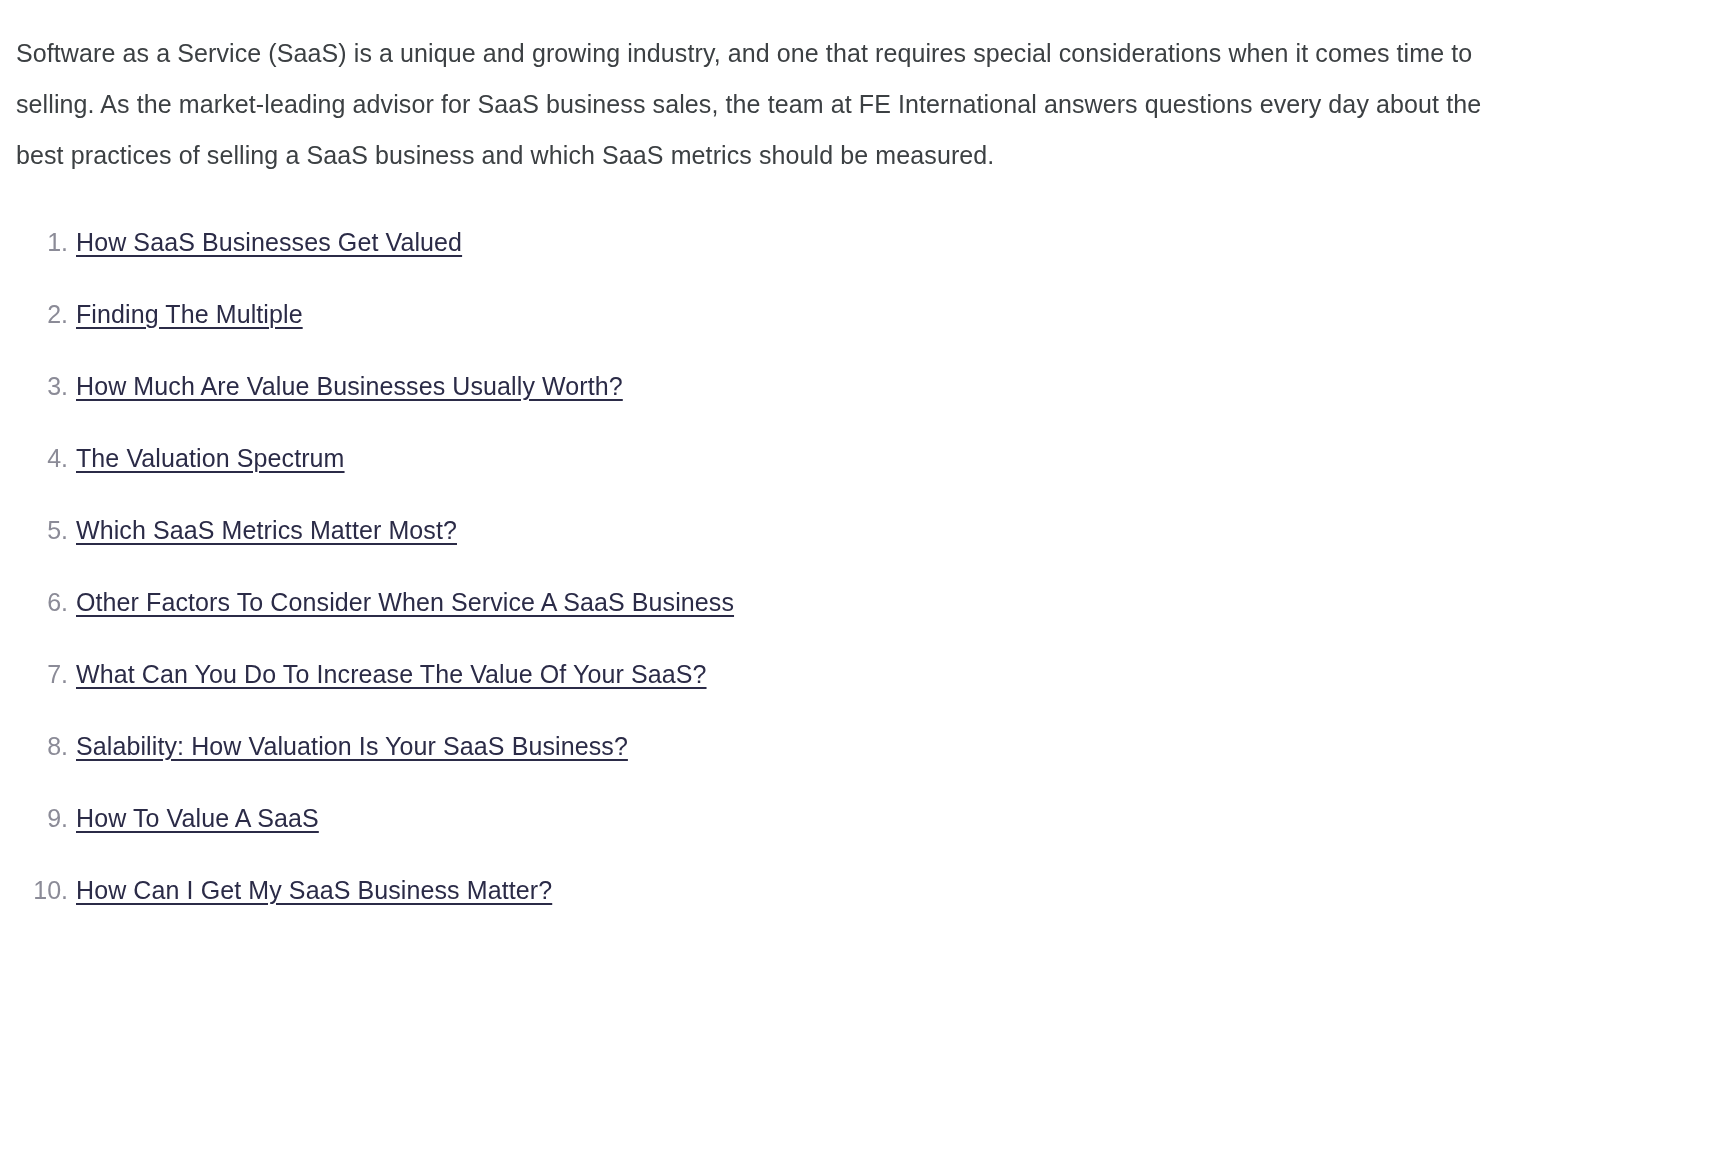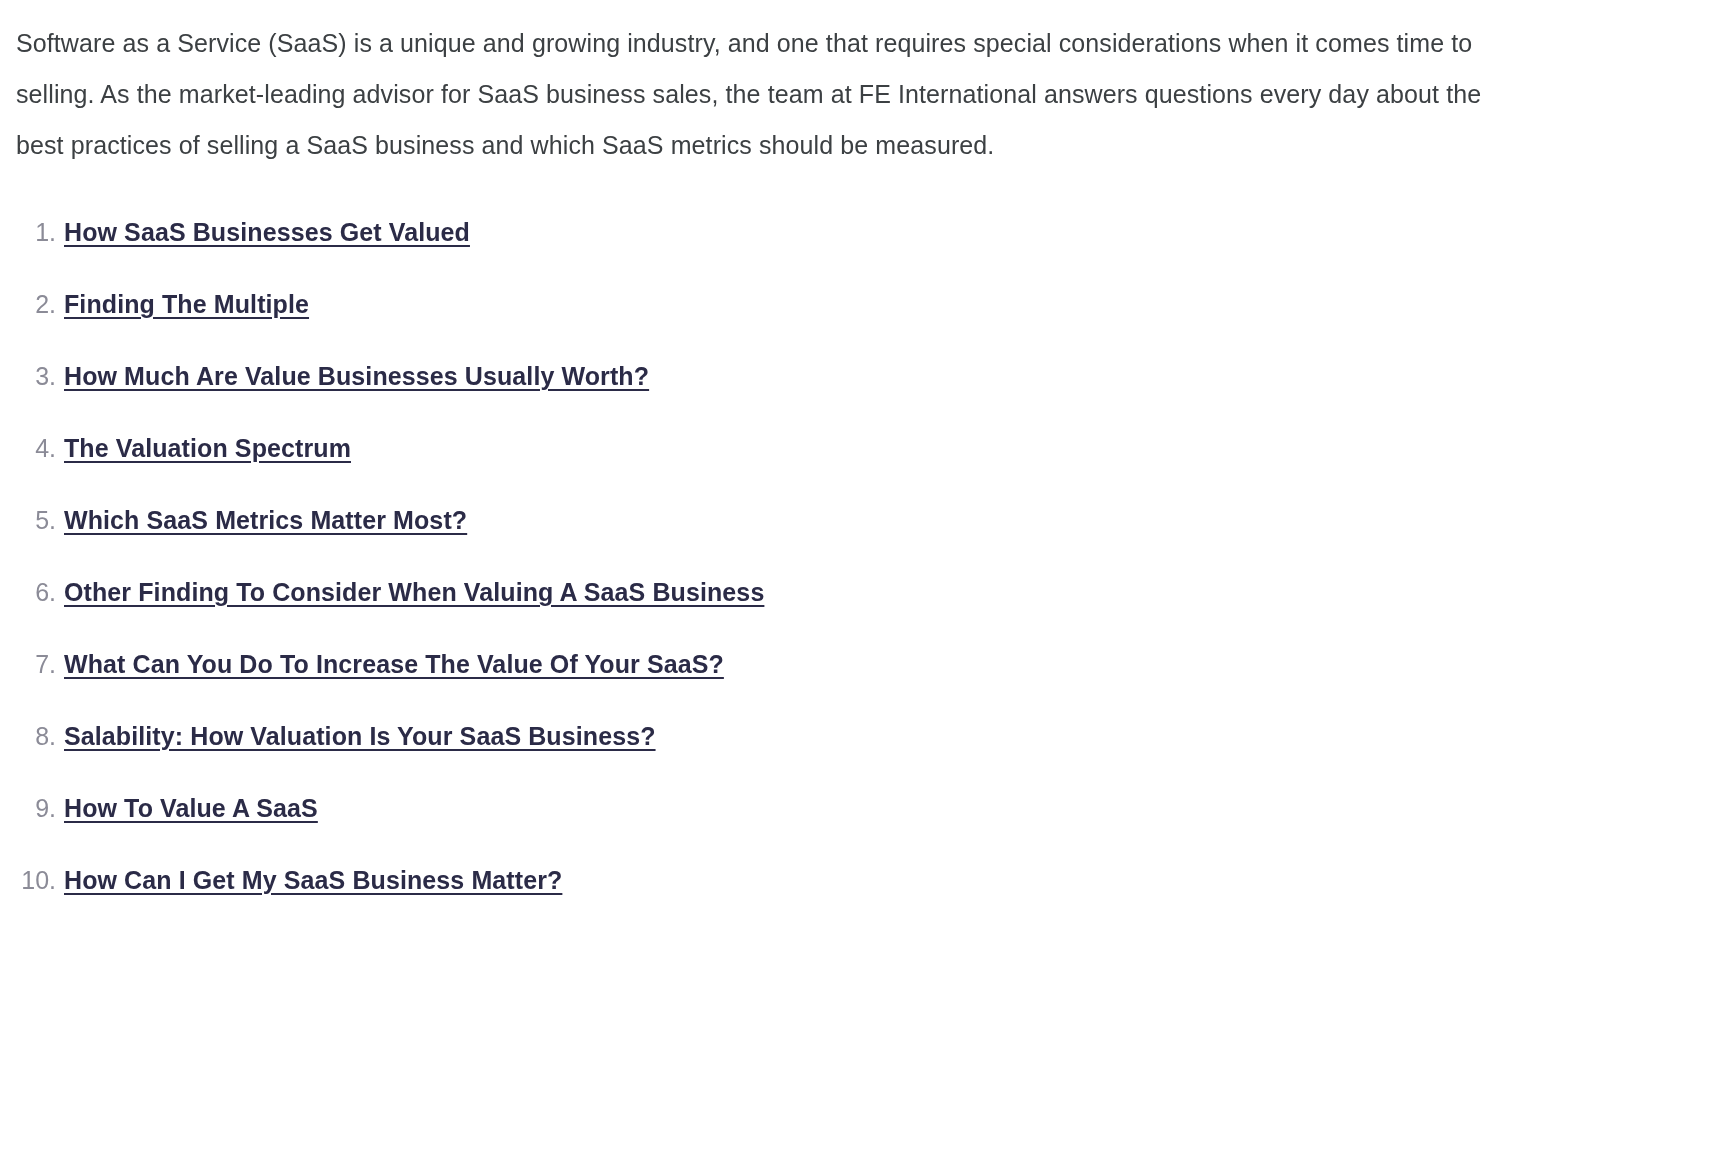--- a/index.html
+++ b/index.html
@@ -10,38 +10,37 @@
   body {
     width: 1734px;
     height: 1158px;
     font-family: "Liberation Sans", sans-serif;
     -webkit-font-smoothing: antialiased;
   }
 
   .article {
     box-sizing: border-box;
     width: 1520px;
-    padding: 18px 16px 0 16px;
+    padding: 28px 16px 0 16px;
   }
 
   .para {
     margin: 0 0 40px 0;
     font-size: 25px;
     line-height: 51px;
     color: #3c4043;
     letter-spacing: 0.1px;
     font-weight: 400;
   }
 
   .toc-list {
     list-style: none;
-    margin: 0;
+    margin: 12px;
     padding: 0;
     counter-reset: toc;
-    font-weight: bold;
   }
 
   .toc-item {
     counter-increment: toc;
     position: relative;
     margin: 0 0 30px 0;
     padding-left: 48px;
     font-size: 25px;
     line-height: 42px;
     min-height: 42px;
@@ -89,21 +88,21 @@
     <li class="toc-item">
       <a class="toc-link">How Much Are Value Businesses Usually Worth?</a>
     </li>
     <li class="toc-item">
       <a class="toc-link">The Valuation Spectrum</a>
     </li>
     <li class="toc-item">
       <a class="toc-link">Which SaaS Metrics Matter Most?</a>
     </li>
     <li class="toc-item">
-      <a class="toc-link">Other Finding To Consider When Valuing A SaaS Business</a>
+      <a class="toc-link">Other Factors To Consider When Service A SaaS Business</a>
     </li>
     <li class="toc-item">
       <a class="toc-link">What Can You Do To Increase The Value Of Your SaaS?</a>
     </li>
     <li class="toc-item">
       <a class="toc-link">Salability: How Valuation Is Your SaaS Business?</a>
     </li>
     <li class="toc-item">
       <a class="toc-link">How To Value A SaaS</a>
     </li>

